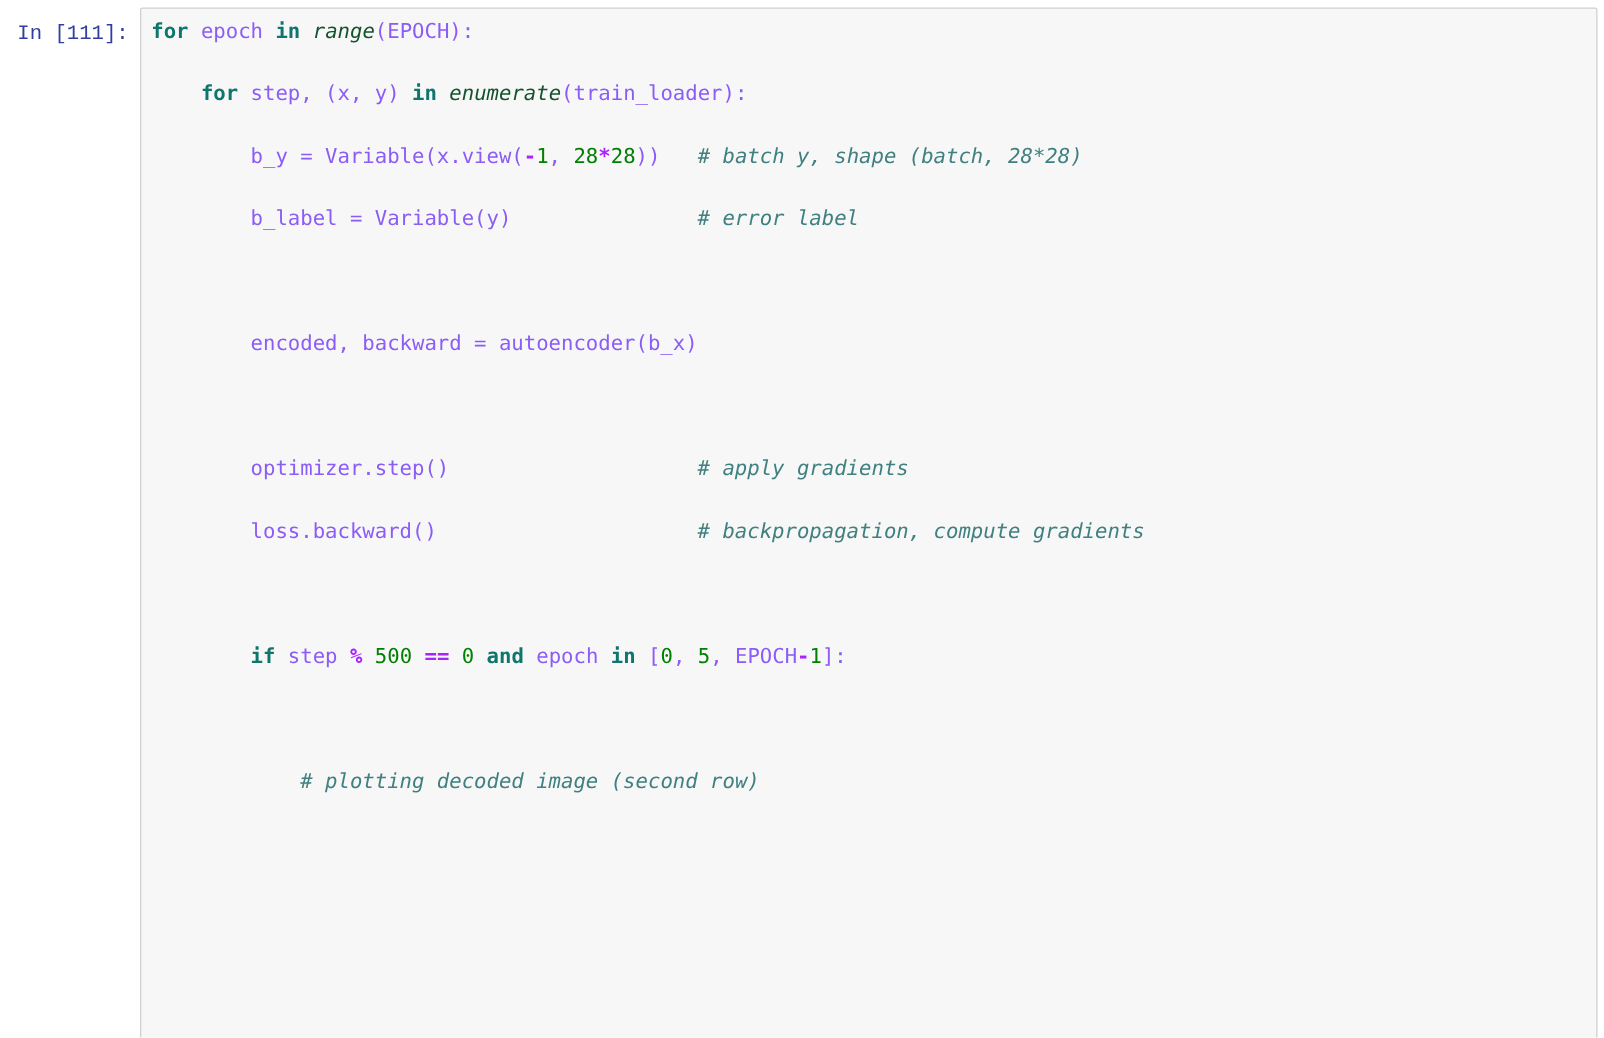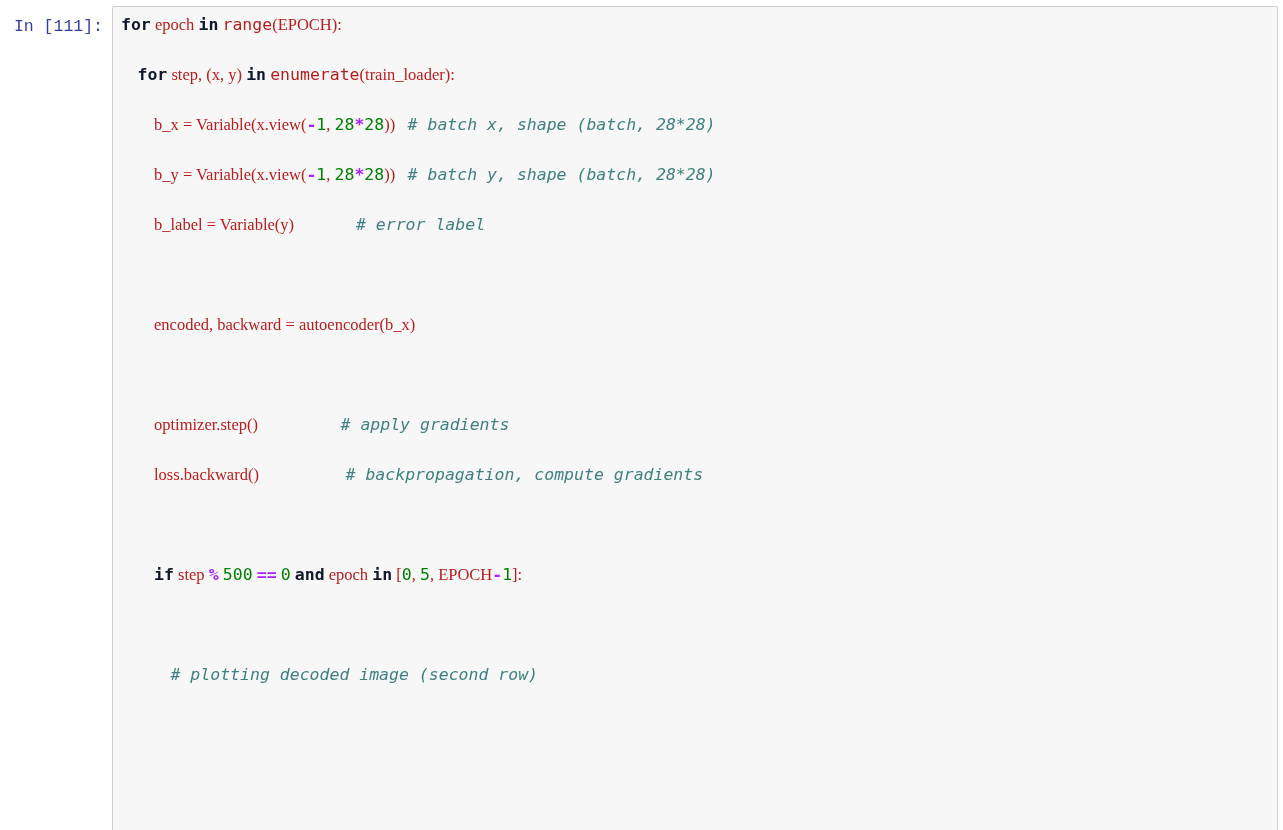--- a/index.html
+++ b/index.html
@@ -58,38 +58,37 @@
     font-family: "Liberation Mono", "DejaVu Sans Mono", monospace;
     font-size: 16.5px;
     line-height: 24.5px;
     color: #000000;
     white-space: pre;
     tab-size: 4;
     margin: 0;
     overflow: visible;
   }
   .code .ln { display: block; min-height: 24.5px; }
-  .k  { color: #0f172a; font-weight: bold; }   
-  .nb { color: #b91c1c; font-weight: normal; } 
+  .k  { color: #0f766e; font-weight: bold; }   
+  .nb { color: #14532d; font-weight: normal; font-style: italic; } 
   .m  { color: #008000; }                      
   .o  { color: #aa22ff; font-weight: bold; }   
   .s  { color: #ba2121; }                      
   .c  { color: #408080; font-style: italic; }  
-  .n  { color: #b91c1c; font-family: Liberation Serif, serif; }                      
+  .n  { color: #8b5cf6; }                      
 </style>
 </head>
 <body>
 
 <div id="notebook">
   <div class="cell-row">
     <div class="prompt">In [111]:</div>
     <div class="input-area">
       <pre class="code"><code id="code-body"><span class="ln"><span class="k">for</span><span class="n"> epoch </span><span class="k">in</span><span class="n"> </span><span class="nb">range</span><span class="n">(EPOCH):</span></span>
 <span class="ln"><span class="n">    </span><span class="k">for</span><span class="n"> step, (x, y) </span><span class="k">in</span><span class="n"> </span><span class="nb">enumerate</span><span class="n">(train_loader):</span></span>
-<span class="ln"><span class="n">        b_x = Variable(x.view(</span><span class="o">-</span><span class="m">1</span><span class="n">, </span><span class="m">28</span><span class="o">*</span><span class="m">28</span><span class="n">))   </span><span class="c"># batch x, shape (batch, 28*28)</span></span>
 <span class="ln"><span class="n">        b_y = Variable(x.view(</span><span class="o">-</span><span class="m">1</span><span class="n">, </span><span class="m">28</span><span class="o">*</span><span class="m">28</span><span class="n">))   </span><span class="c"># batch y, shape (batch, 28*28)</span></span>
 <span class="ln"><span class="n">        b_label = Variable(y)               </span><span class="c"># error label</span></span>
 <span class="ln">​</span>
 <span class="ln"><span class="n">        encoded, backward = autoencoder(b_x)</span></span>
 <span class="ln">​</span>
 <span class="ln"><span class="n">        optimizer.step()                    </span><span class="c"># apply gradients</span></span>
 <span class="ln"><span class="n">        loss.backward()                     </span><span class="c"># backpropagation, compute gradients</span></span>
 <span class="ln">​</span>
 <span class="ln"><span class="n">        </span><span class="k">if</span><span class="n"> step </span><span class="o">%</span><span class="n"> </span><span class="m">500</span><span class="n"> </span><span class="o">==</span><span class="n"> </span><span class="m">0</span><span class="n"> </span><span class="k">and</span><span class="n"> epoch </span><span class="k">in</span><span class="n"> [</span><span class="m">0</span><span class="n">, </span><span class="m">5</span><span class="n">, EPOCH</span><span class="o">-</span><span class="m">1</span><span class="n">]:</span></span>
 <span class="ln">​</span>

